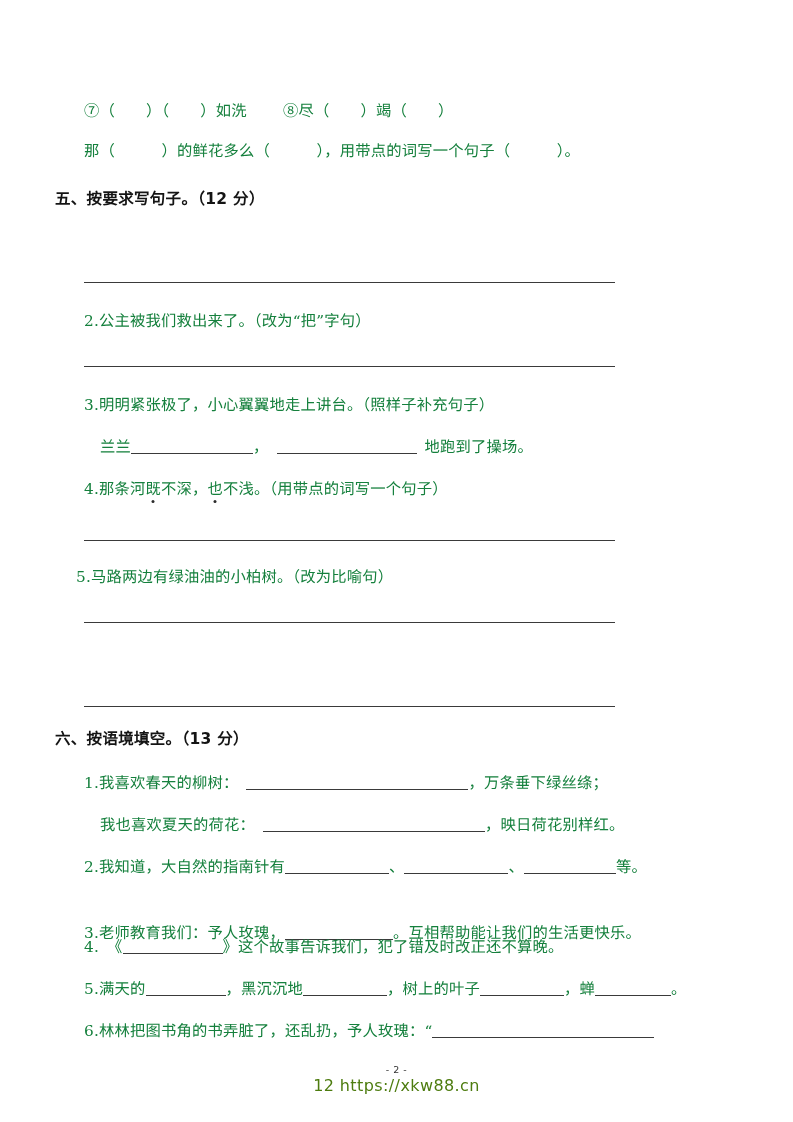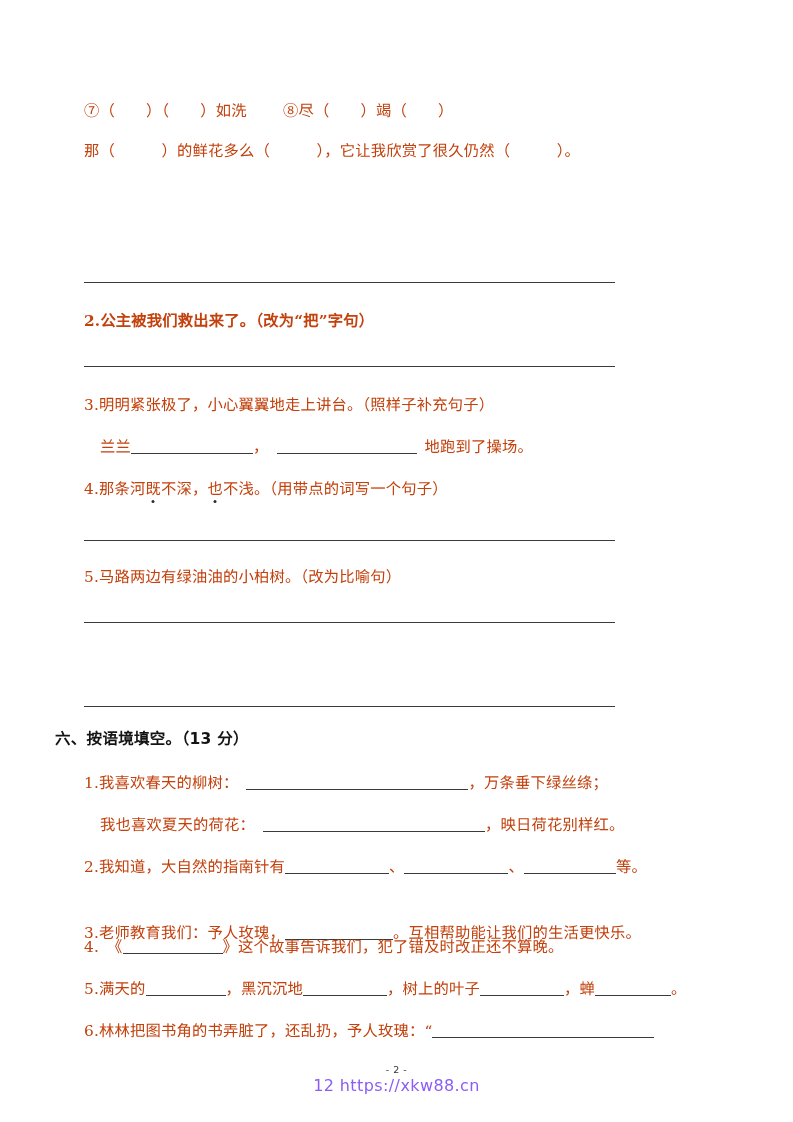--- a/index.html
+++ b/index.html
@@ -23,21 +23,21 @@
     inset: 0;
     padding: 0;
   }
 
   
   .row {
     position: absolute;
     white-space: nowrap;
     font-size: 15.5px;
     letter-spacing: 0.2px;
-    color: #c2410c;
+    color: #15803d;
   }
 
   .qtext {
     font-family: "DejaVu Serif", "Liberation Serif", serif;
     font-size: 15.3px;
   }
 
   
   .section-head {
     position: absolute;
@@ -92,61 +92,62 @@
     color: #333;
     letter-spacing: 0.5px;
   }
   .watermark {
     position: absolute;
     width: 100%;
     left: 0;
     text-align: center;
     font-family: "DejaVu Sans", "Liberation Sans", sans-serif;
     font-size: 16px;
-    color: #8b5cf6;
+    color: #4d7c0f;
     letter-spacing: 0.4px;
   }
 
   .sp-lg { display:inline-block; width: 26px; }
   .sp-sm { display:inline-block; width: 8px; }
 </style>
 </head>
 <body>
 
 <div class="page">
 
   <div class="row qtext" style="left:84px; top:98px;">
     <span>⑦</span><span>（　　）（　　）如洗</span>
     <span class="sp-lg"></span>
     <span>⑧</span><span>尽（　　）竭（　　）</span>
   </div>
 
-  <div class="row qtext" style="left:84px; top:138px;">那（　　　）的鲜花多么（　　　），它让我欣赏了很久仍然（　　　）。</div>
+  <div class="row qtext" style="left:84px; top:138px;">那（　　　）的鲜花多么（　　　），用带点的词写一个句子（　　　）。</div>
 
+  <div class="section-head" style="left:55px; top:186px;">五、按要求写句子。（12 分）</div>
 
   <div class="answer-rule" style="left:84px; top:282px; width:531px;"></div>
 
-  <div class="row qtext" style="left:84px; top:308px;font-weight:bold;">
+  <div class="row qtext" style="left:84px; top:308px;">
     <span>2.</span><span>公主被我们救出来了。（改为“把”字句）</span>
   </div>
   <div class="answer-rule" style="left:84px; top:366px; width:531px;"></div>
 
   <div class="row qtext" style="left:84px; top:392px;">
     <span>3.</span><span>明明紧张极了，小心翼翼地走上讲台。（照样子补充句子）</span>
   </div>
   <div class="row qtext" style="left:100px; top:434px;">
     <span>兰兰</span><span class="blank" style="width:122px;"></span><span>，</span><span class="sp-sm"></span><span class="blank" style="width:140px;"></span><span class="sp-sm"></span><span>地跑到了操场。</span>
   </div>
 
   <div class="row qtext" style="left:84px; top:476px;">
     <span>4.</span><span>那条河</span><span class="dotchar">既</span><span>不深，</span><span class="dotchar">也</span><span>不浅。（用带点的词写一个句子）</span>
   </div>
   <div class="answer-rule" style="left:84px; top:540px; width:531px;"></div>
 
-  <div class="row qtext" style="left:84px; top:564px;">
+  <div class="row qtext" style="left:76px; top:564px;">
     <span>5.</span><span>马路两边有绿油油的小柏树。（改为比喻句）</span>
   </div>
   <div class="answer-rule" style="left:84px; top:622px; width:531px;"></div>
 
   <div class="answer-rule" style="left:84px; top:706px; width:531px;"></div>
 
   <div class="section-head" style="left:55px; top:726px;">六、按语境填空。（13 分）</div>
 
   <div class="row qtext" style="left:84px; top:770px;text-align:center;">
     <span>1.</span><span>我喜欢春天的柳树：</span><span class="sp-sm"></span><span class="blank" style="width:222px;"></span><span>，万条垂下绿丝绦；</span>

